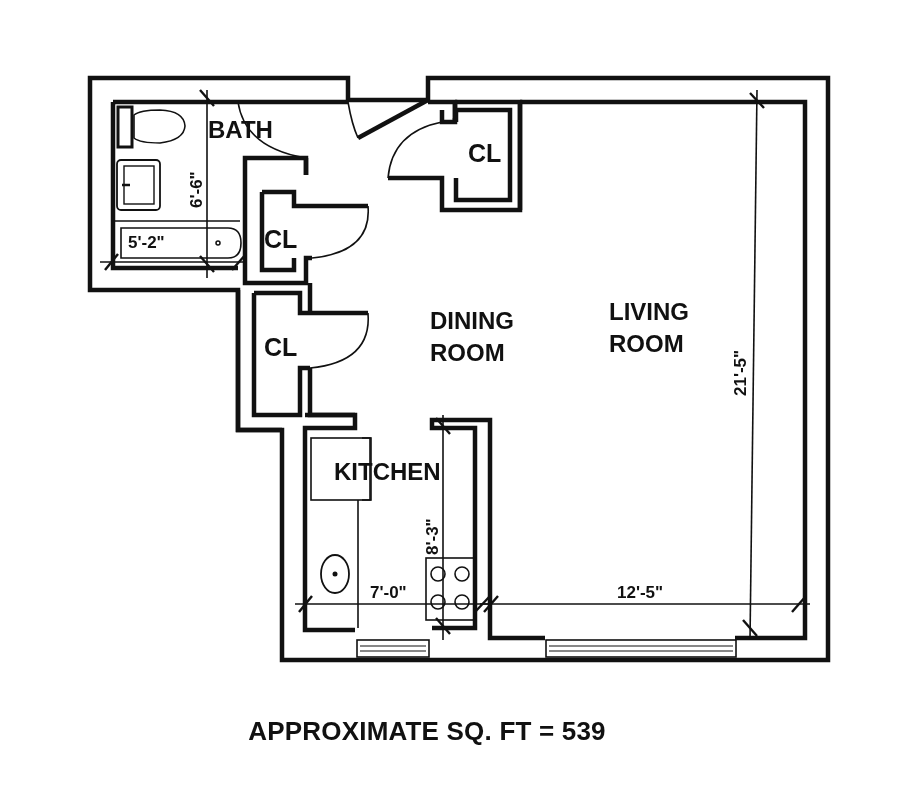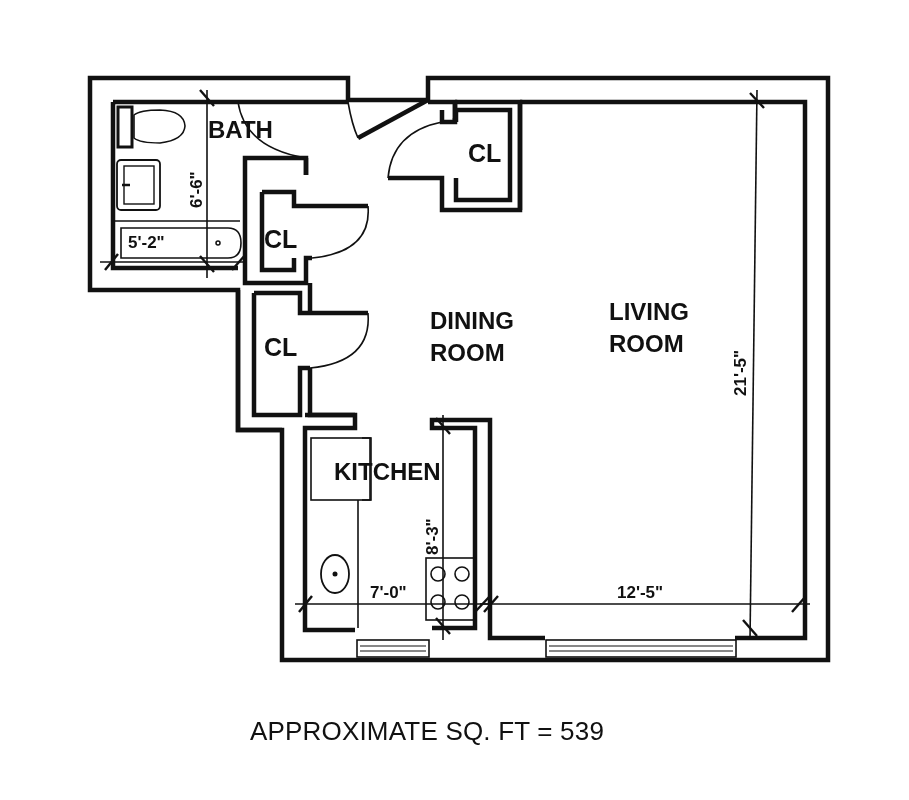--- a/index.html
+++ b/index.html
@@ -8,21 +8,21 @@
   #plan { position:absolute; left:0; top:0; width:909px; height:800px; }
   .wall { fill:none; stroke:#111; stroke-width:4.5; stroke-linejoin:miter; }
   .thin { fill:none; stroke:#111; stroke-width:1.6; }
   .dim  { fill:none; stroke:#111; stroke-width:1.6; }
   .tick { stroke:#111; stroke-width:2.4; }
   .lbl  { font-family:"Liberation Sans", sans-serif; font-weight:bold; fill:#111; }
   .room { font-size:24px; }
   .cl   { font-size:25px; }
   .dimt { font-size:17px; }
   #footer { position:absolute; left:0; width:909px; top:716px; text-align:center;
-            font-size:26px; font-weight:normal; color:#111; letter-spacing:0.2px; }
+            font-size:26px; font-weight:bold; color:#111; letter-spacing:0.2px; }
   #footer span { margin-left:-55px; }
 </style>
 </head>
 <body>
 
 <svg id="plan" viewBox="0 0 909 800" xmlns="http://www.w3.org/2000/svg">
 
   <g>
 
     <path class="wall" d="M90,78 L348,78 L348,100 L428,100 L428,78 L828,78 L828,660 L282,660 L282,430 L238,430 L238,290 L90,290 Z"></path>

